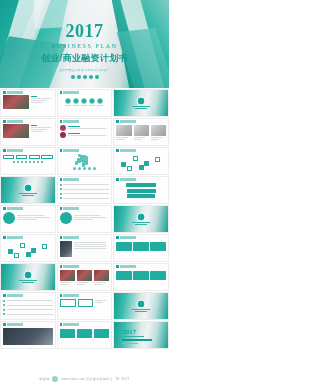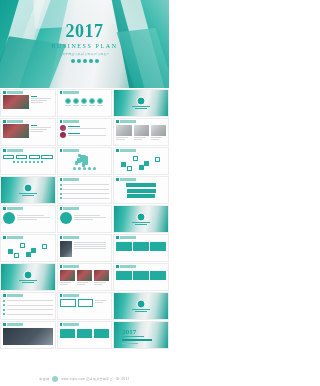--- a/index.html
+++ b/index.html
@@ -136,20 +136,21 @@
   <div class="rib r3"></div>
   <div class="rib r4"></div>
   <div class="rib r8"></div>
   <div class="rib r5"></div>
   <div class="rib r6"></div>
   <div class="rib r7"></div>
 
   <div class="cover-center">
     <div class="yr">2017</div>
     <div class="bp">BUSINESS PLAN</div>
+    <div class="cn-title">创业/商业融资计划书</div>
     <div class="cn-sub">适用于商业计划书/公司简介/品牌推广</div>
     <div class="dots">
       <i></i>
       <i></i>
       <i></i>
       <i></i>
       <i></i>
     </div>
   </div>
 </div>

